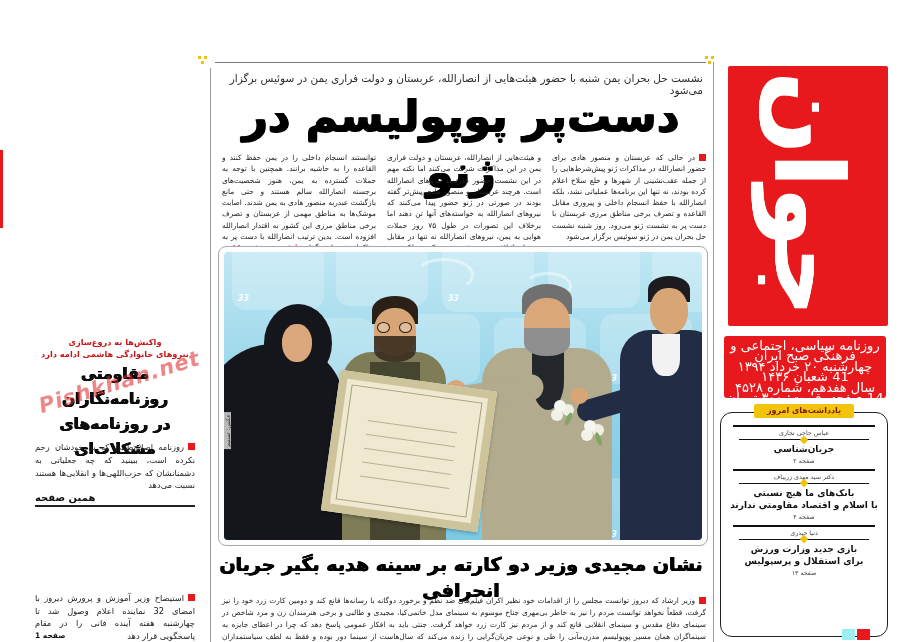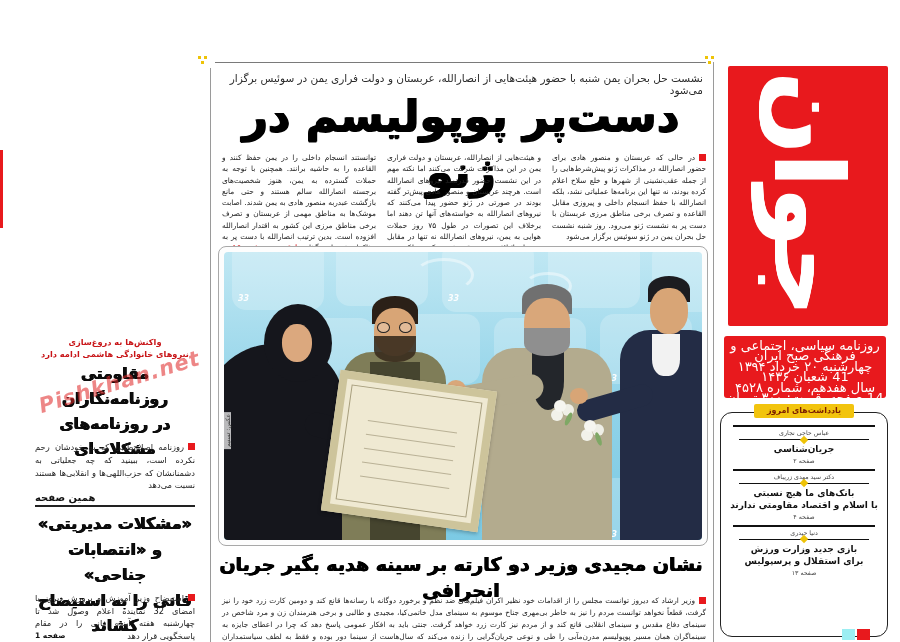--- a/index.html
+++ b/index.html
@@ -324,22 +324,17 @@
     <div>در روزنامه‌های مشکلات‌ای</div>
   </div>
 
   <div class="abs watermark">Pishkhan.net</div>
 
   <p class="abs lc-body"><span class="sqbullet"></span><span>روزنامه اصلاح‌طلبی که به خودشان رحم نکرده است، ببینید که چه جعلیاتی به دشمنانشان که حزب‌اللهی‌ها و انقلابی‌ها هستند نسبت می‌دهد</span></p>
   <div class="abs lc-samepage">همین صفحه</div>
 
   <div class="abs lc-div"></div>
 
-  <div class="abs lc-headline2">
-    <div>«مشکلات مدیریتی»</div>
-    <div>و «انتصابات جناحی»</div>
-    <div>فانی را به استیضاح کشاند</div>
-  </div>
 
   <p class="abs lc-body2"><span class="sqbullet"></span><span>استیضاح وزیر آموزش و پرورش دیروز با امضای 32 نماینده اعلام وصول شد تا چهارشنبه هفته آینده فانی را در مقام پاسخگویی قرار دهد</span></p>
   <div class="abs lc-page3">صفحه 1</div>
 
 </div>
 
 </body></html>

